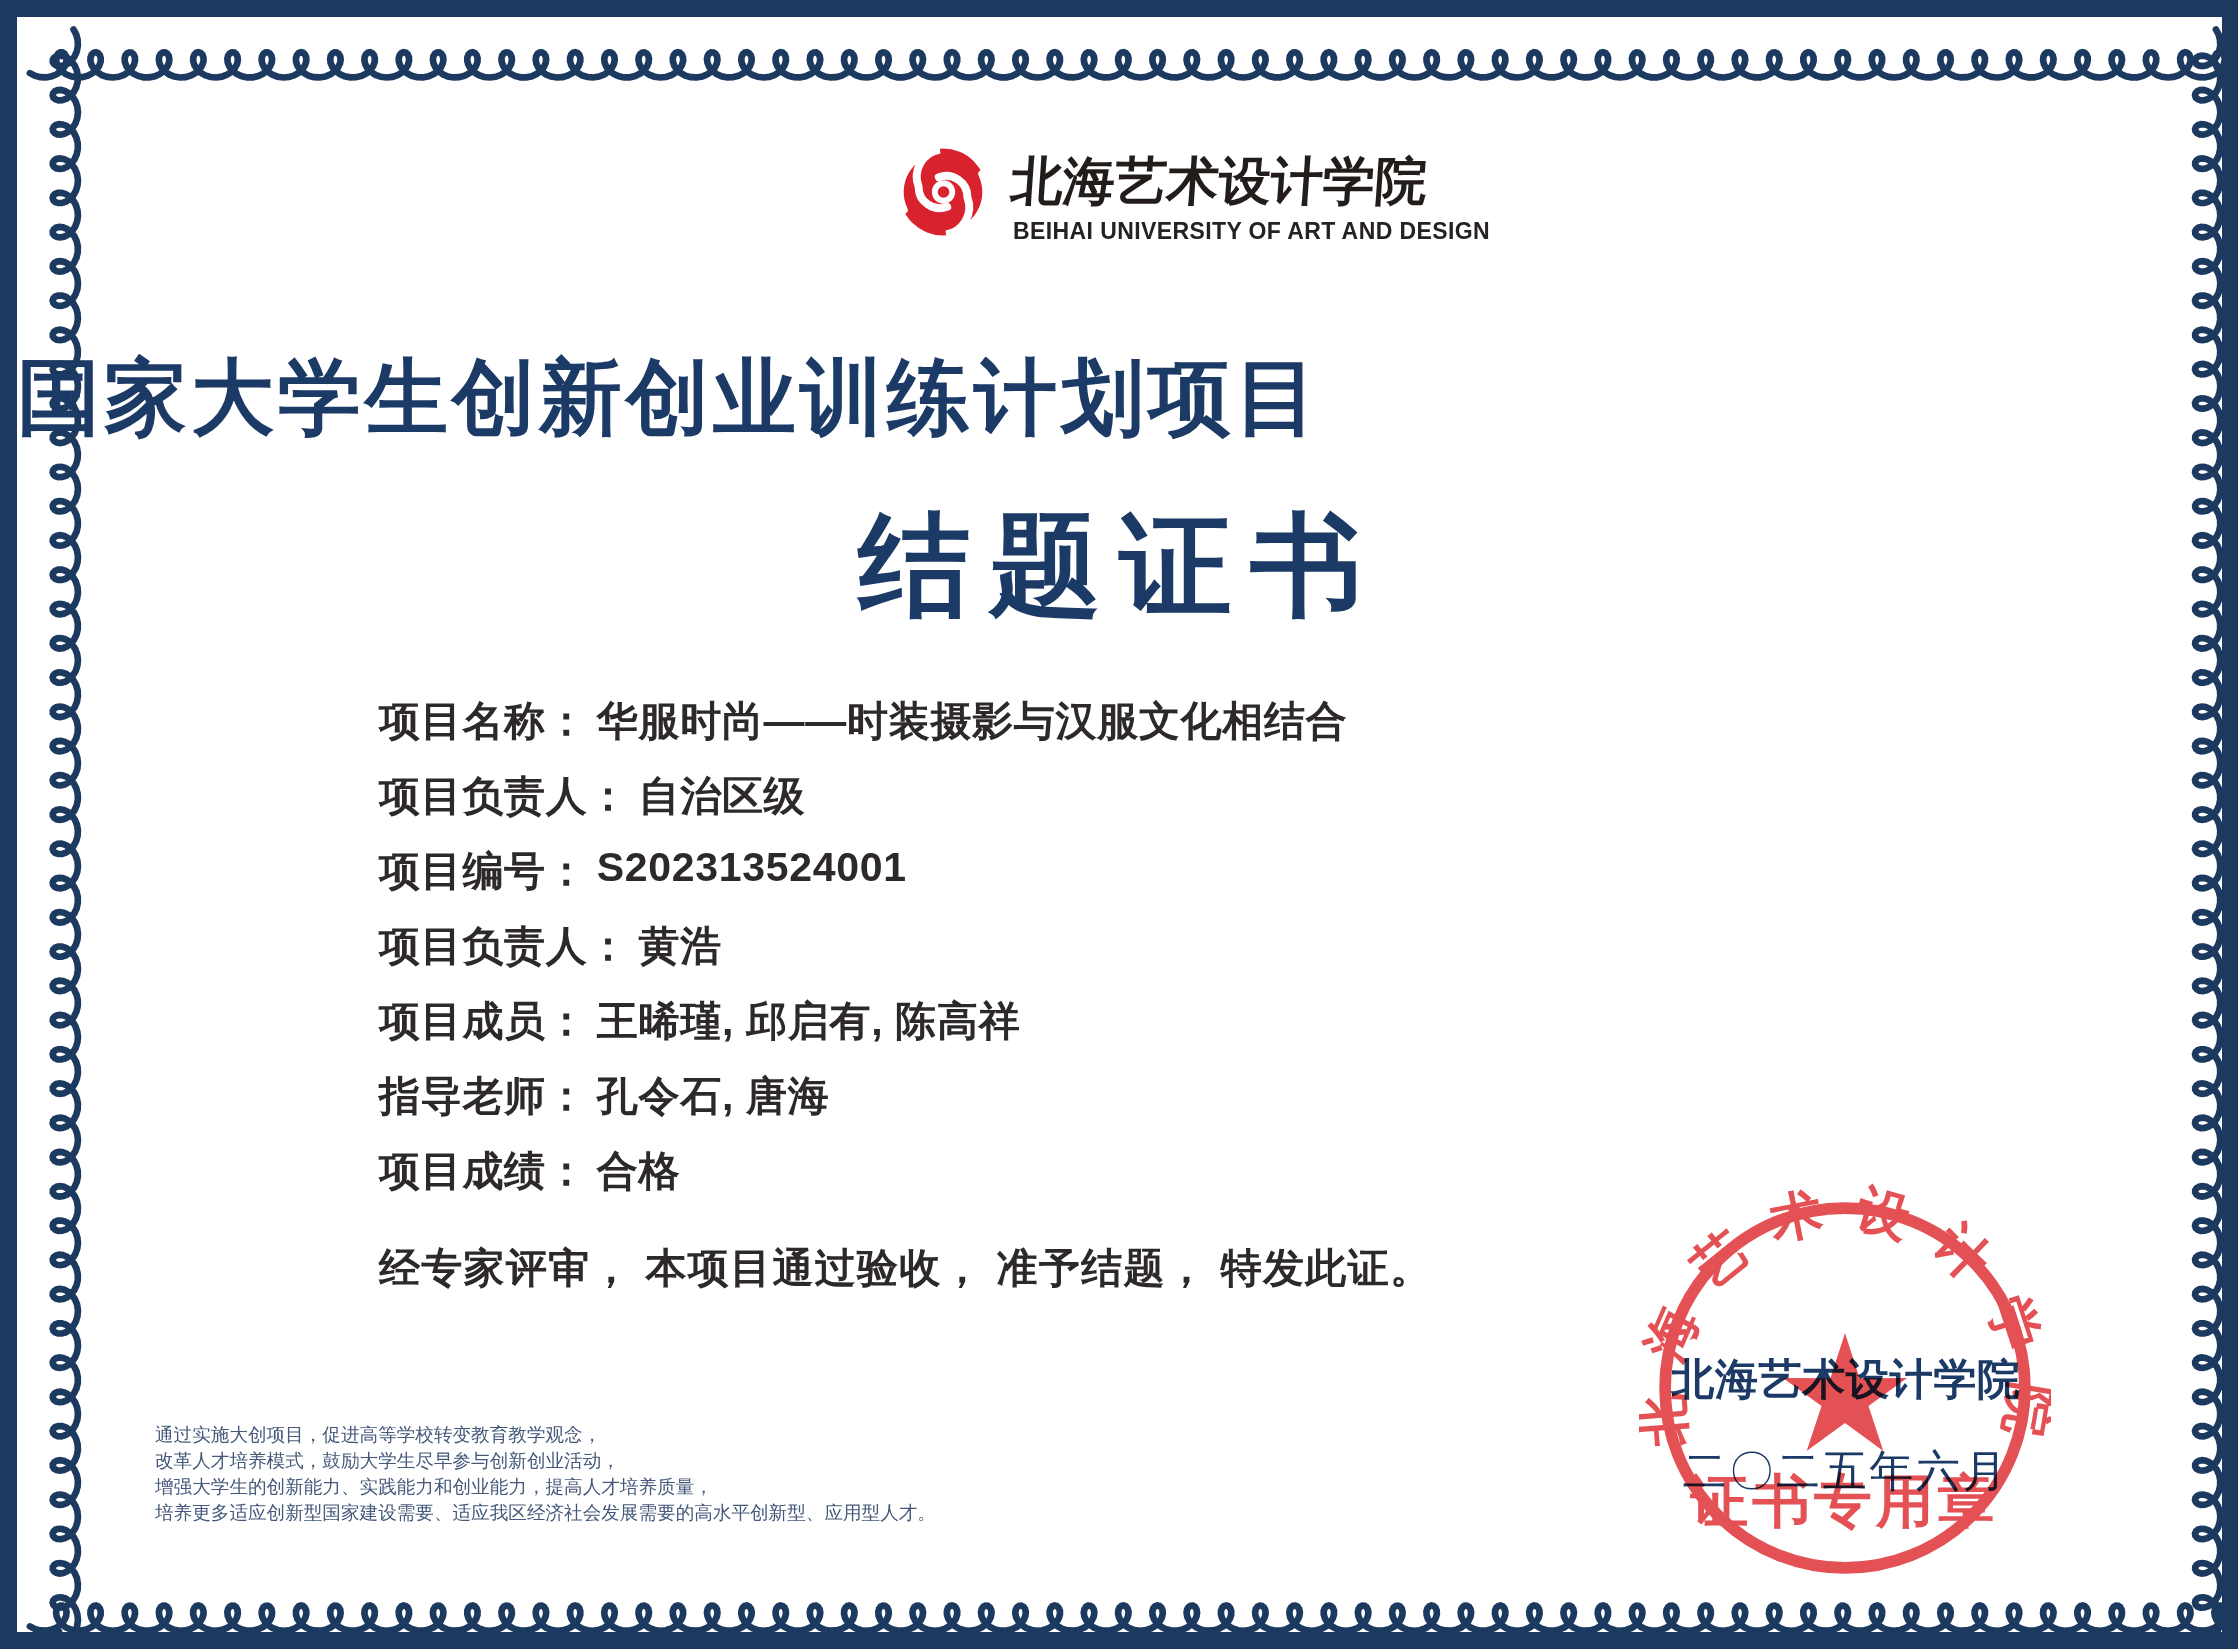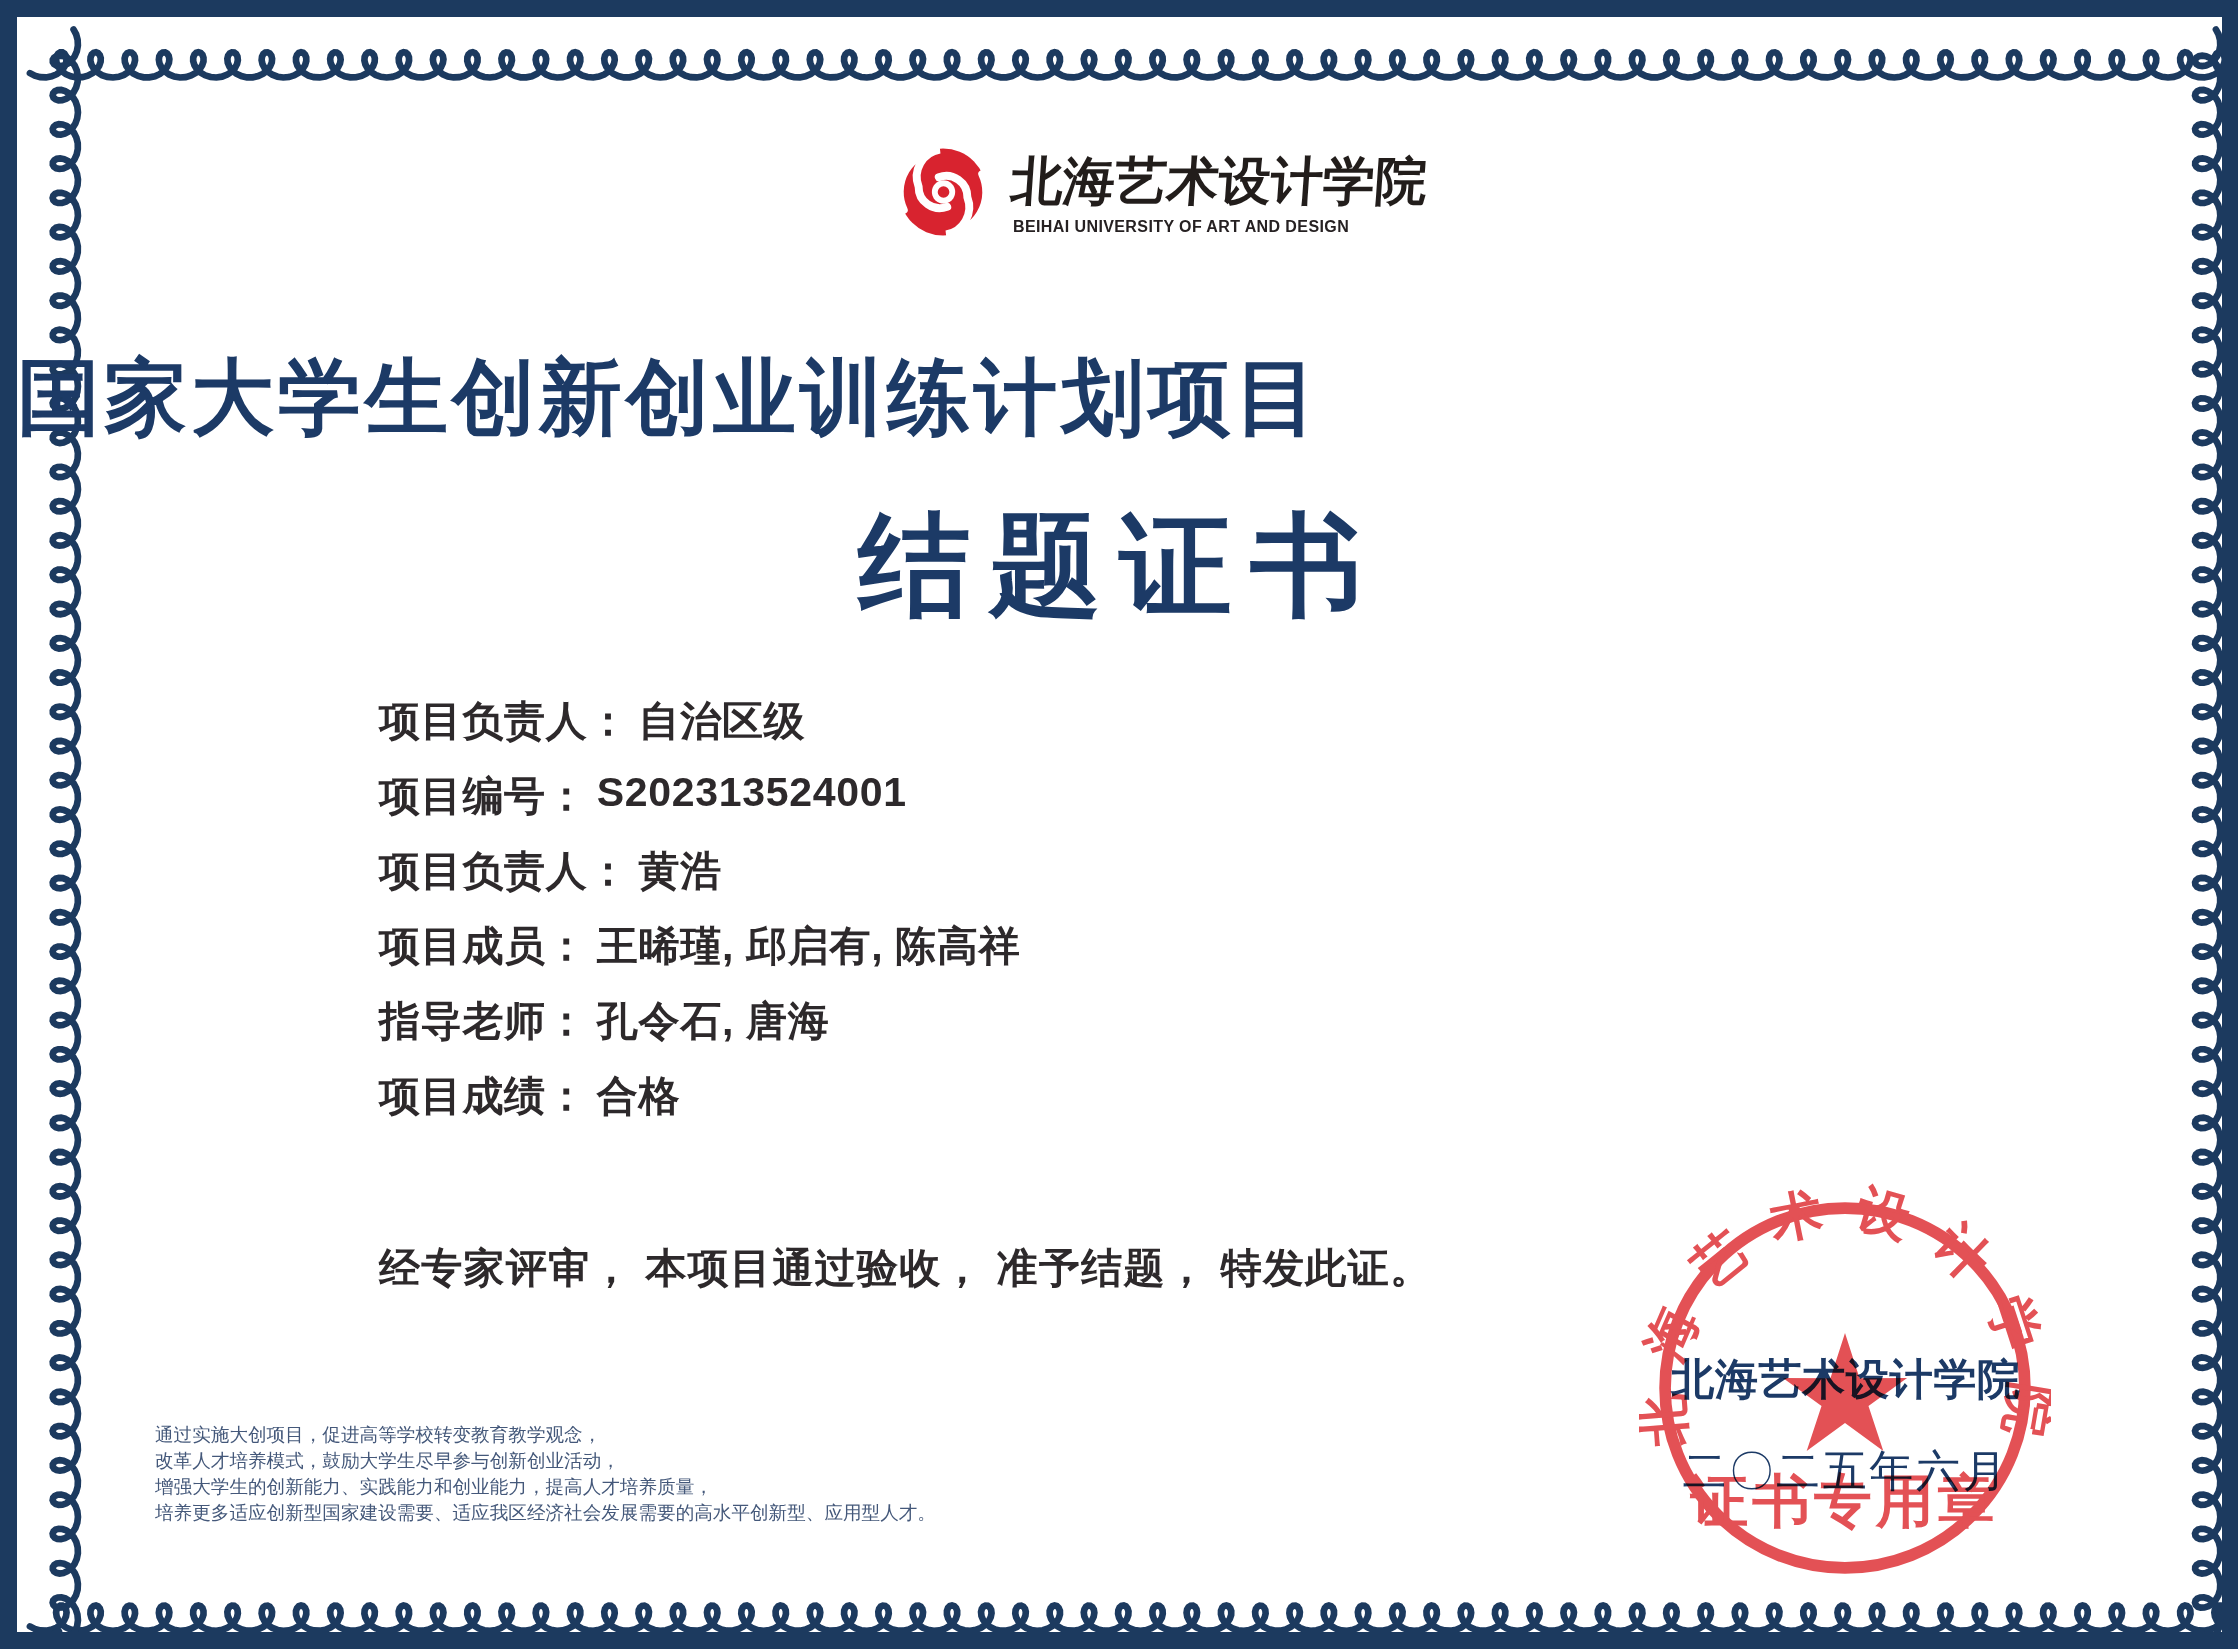--- a/index.html
+++ b/index.html
@@ -28,21 +28,21 @@
   .uni-cn{
     position:absolute;left:994px;top:130px;width:399px;height:69px;
     font-family:"Liberation Serif",serif;
     font-size:52px;font-weight:bold;color:#221d1b;
     letter-spacing:0px;white-space:nowrap;
     transform:skewX(-4deg);
   }
   .uni-en{
     position:absolute;left:996px;top:201px;width:399px;
     font-family:"Liberation Sans",sans-serif;
-    font-size:16px;font-weight:bold;color:#262122;
+    font-size:23px;font-weight:bold;color:#262122;
     letter-spacing:0.4px;white-space:nowrap;
   }
 
   
   .title1{
     position:absolute;left:0;top:326px;width:100%;
     font-family:"Liberation Serif",serif;
     font-size:83px;font-weight:bold;color:var(--title-navy);
     letter-spacing:4px;white-space:nowrap;
   }
@@ -111,20 +111,24 @@
     <circle cx="1" cy="0" r="11" fill="#d8232f"></circle>
   </svg>
   <div class="uni-cn">北海艺术设计学院</div>
   <div class="uni-en">BEIHAI UNIVERSITY OF ART AND DESIGN</div>
 
   <div class="title1">国家大学生创新创业训练计划项目</div>
   <div class="title2">结题证书</div>
 
   <div class="fields">
     <div class="frow">
+      <span class="flabel">项目名称：</span>
+      <span class="fvalue">华服时尚——时装摄影与汉服文化相结合</span>
+    </div>
+    <div class="frow">
       <span class="flabel">项目负责人：</span>
       <span class="fvalue">自治区级</span>
     </div>
     <div class="frow">
       <span class="flabel">项目编号：</span>
       <span class="fvalue">S202313524001</span>
     </div>
     <div class="frow">
       <span class="flabel">项目负责人：</span>
       <span class="fvalue">黄浩</span>

